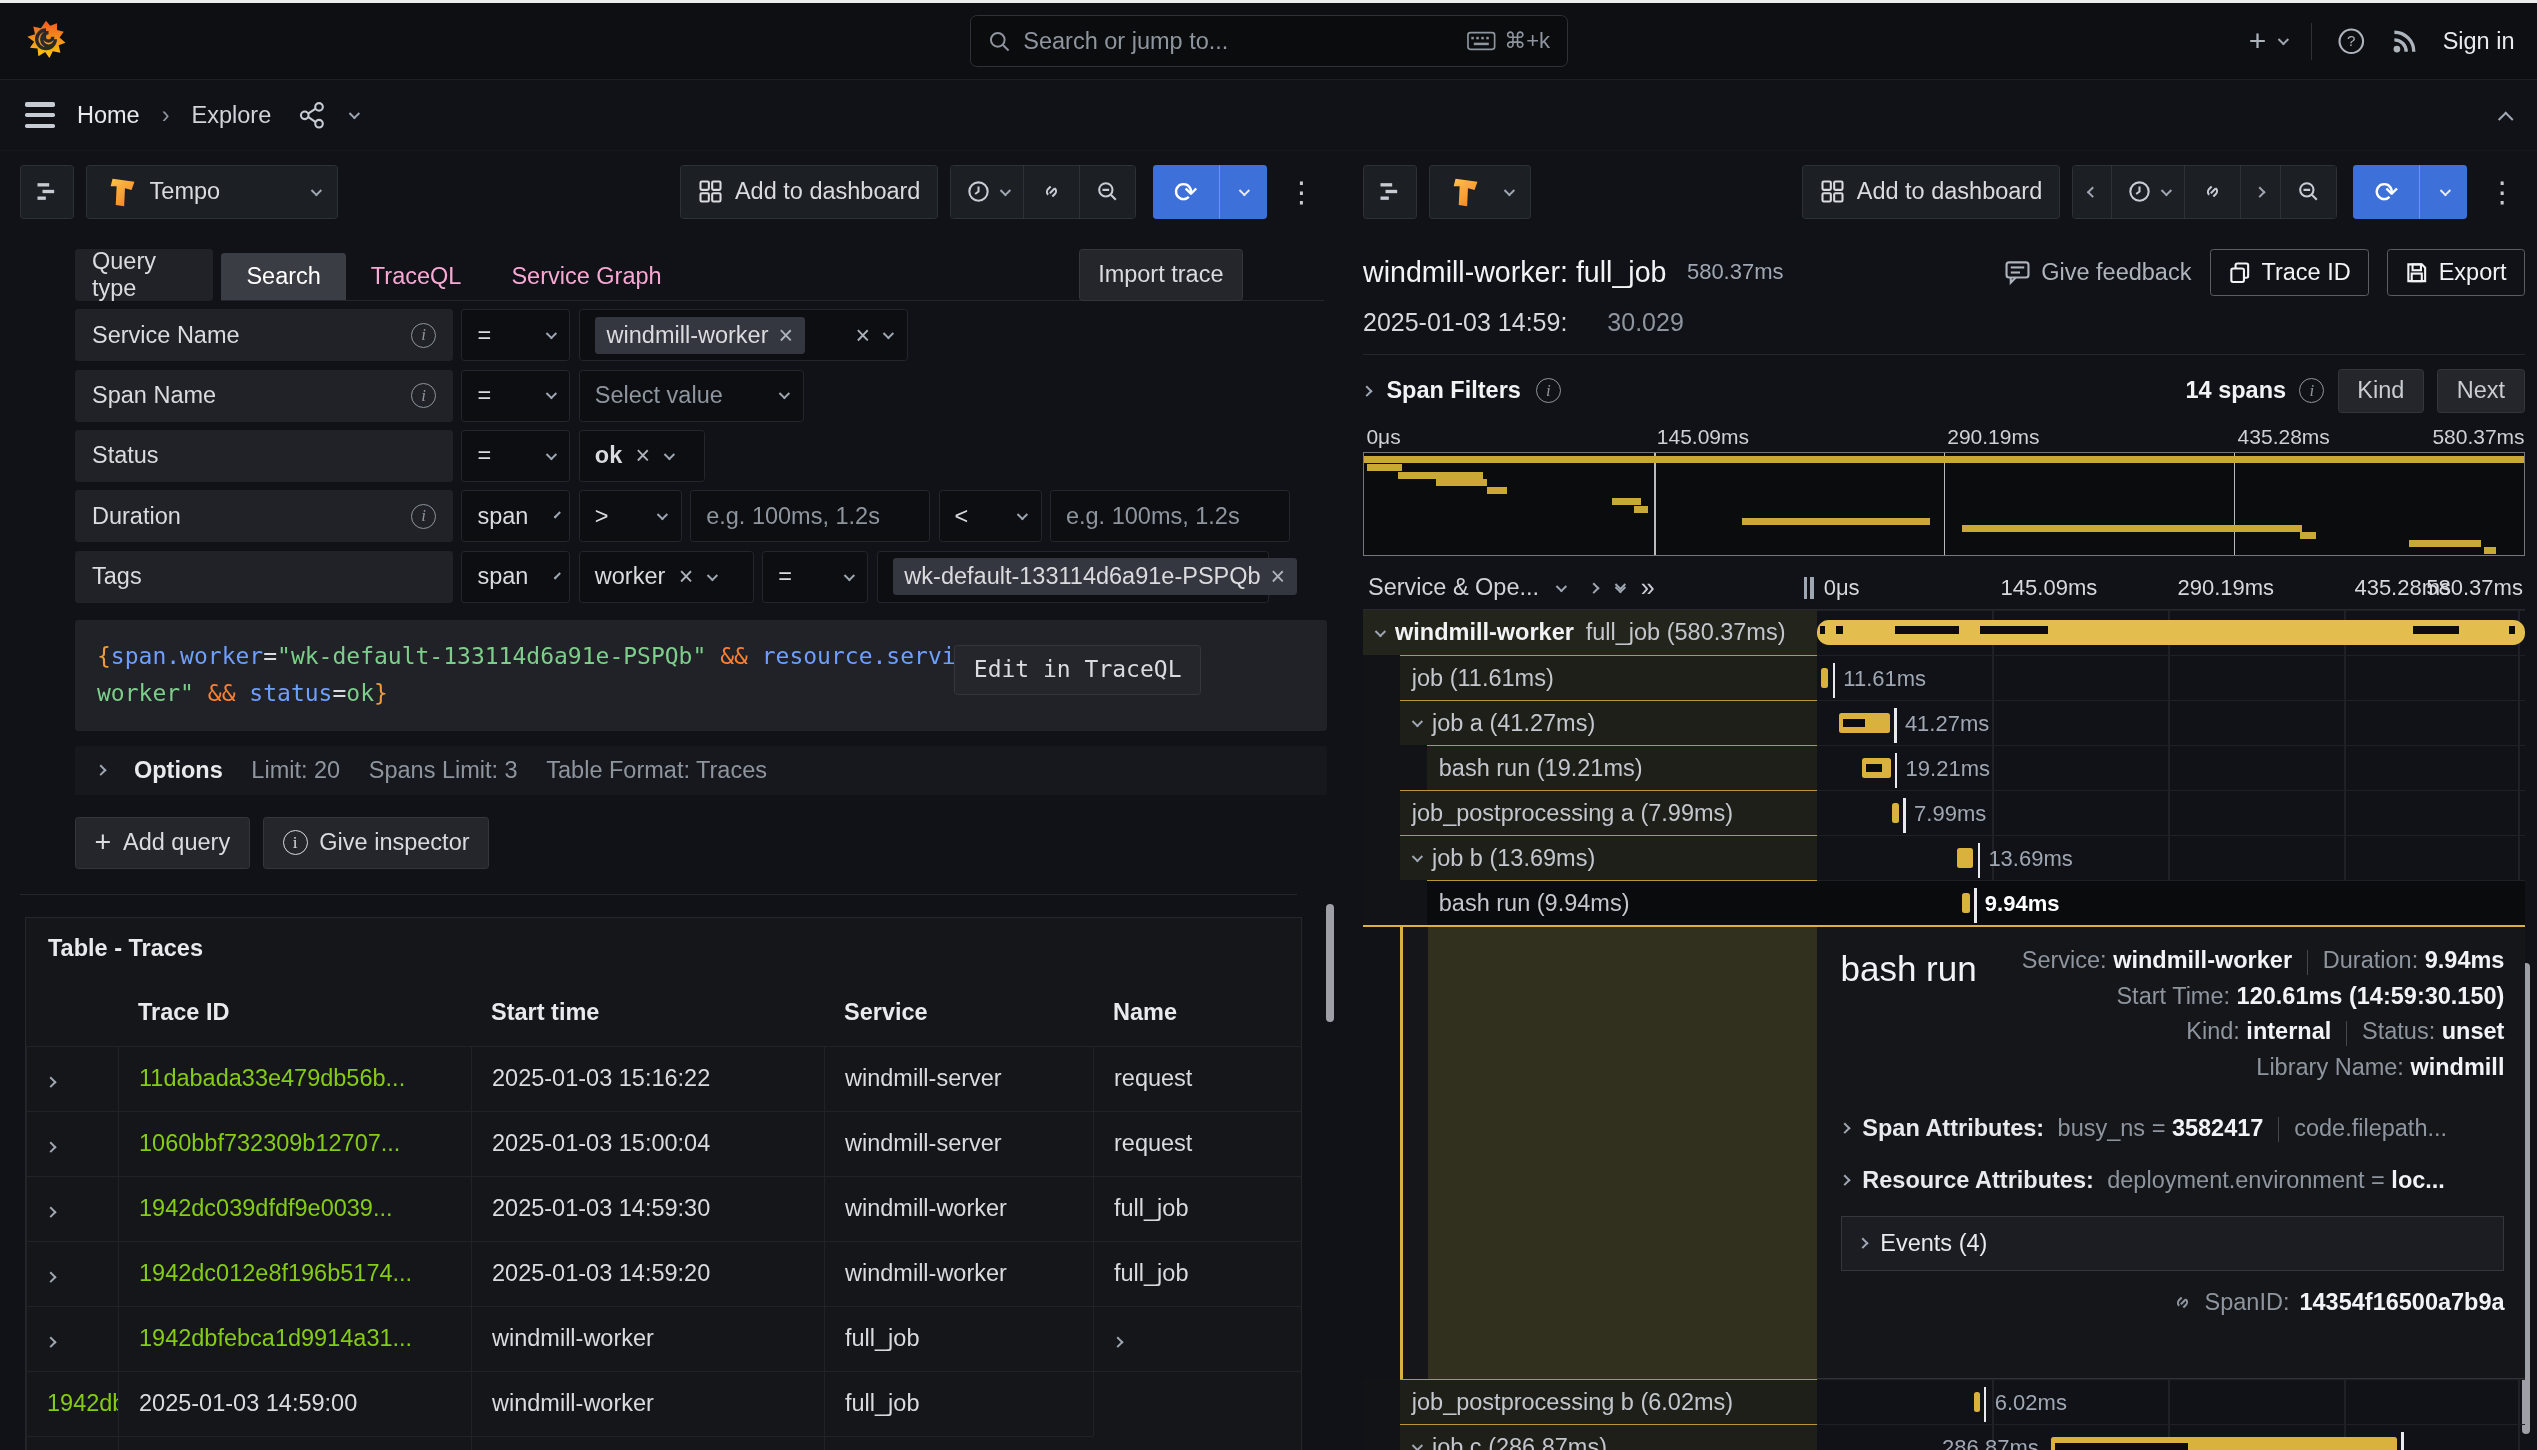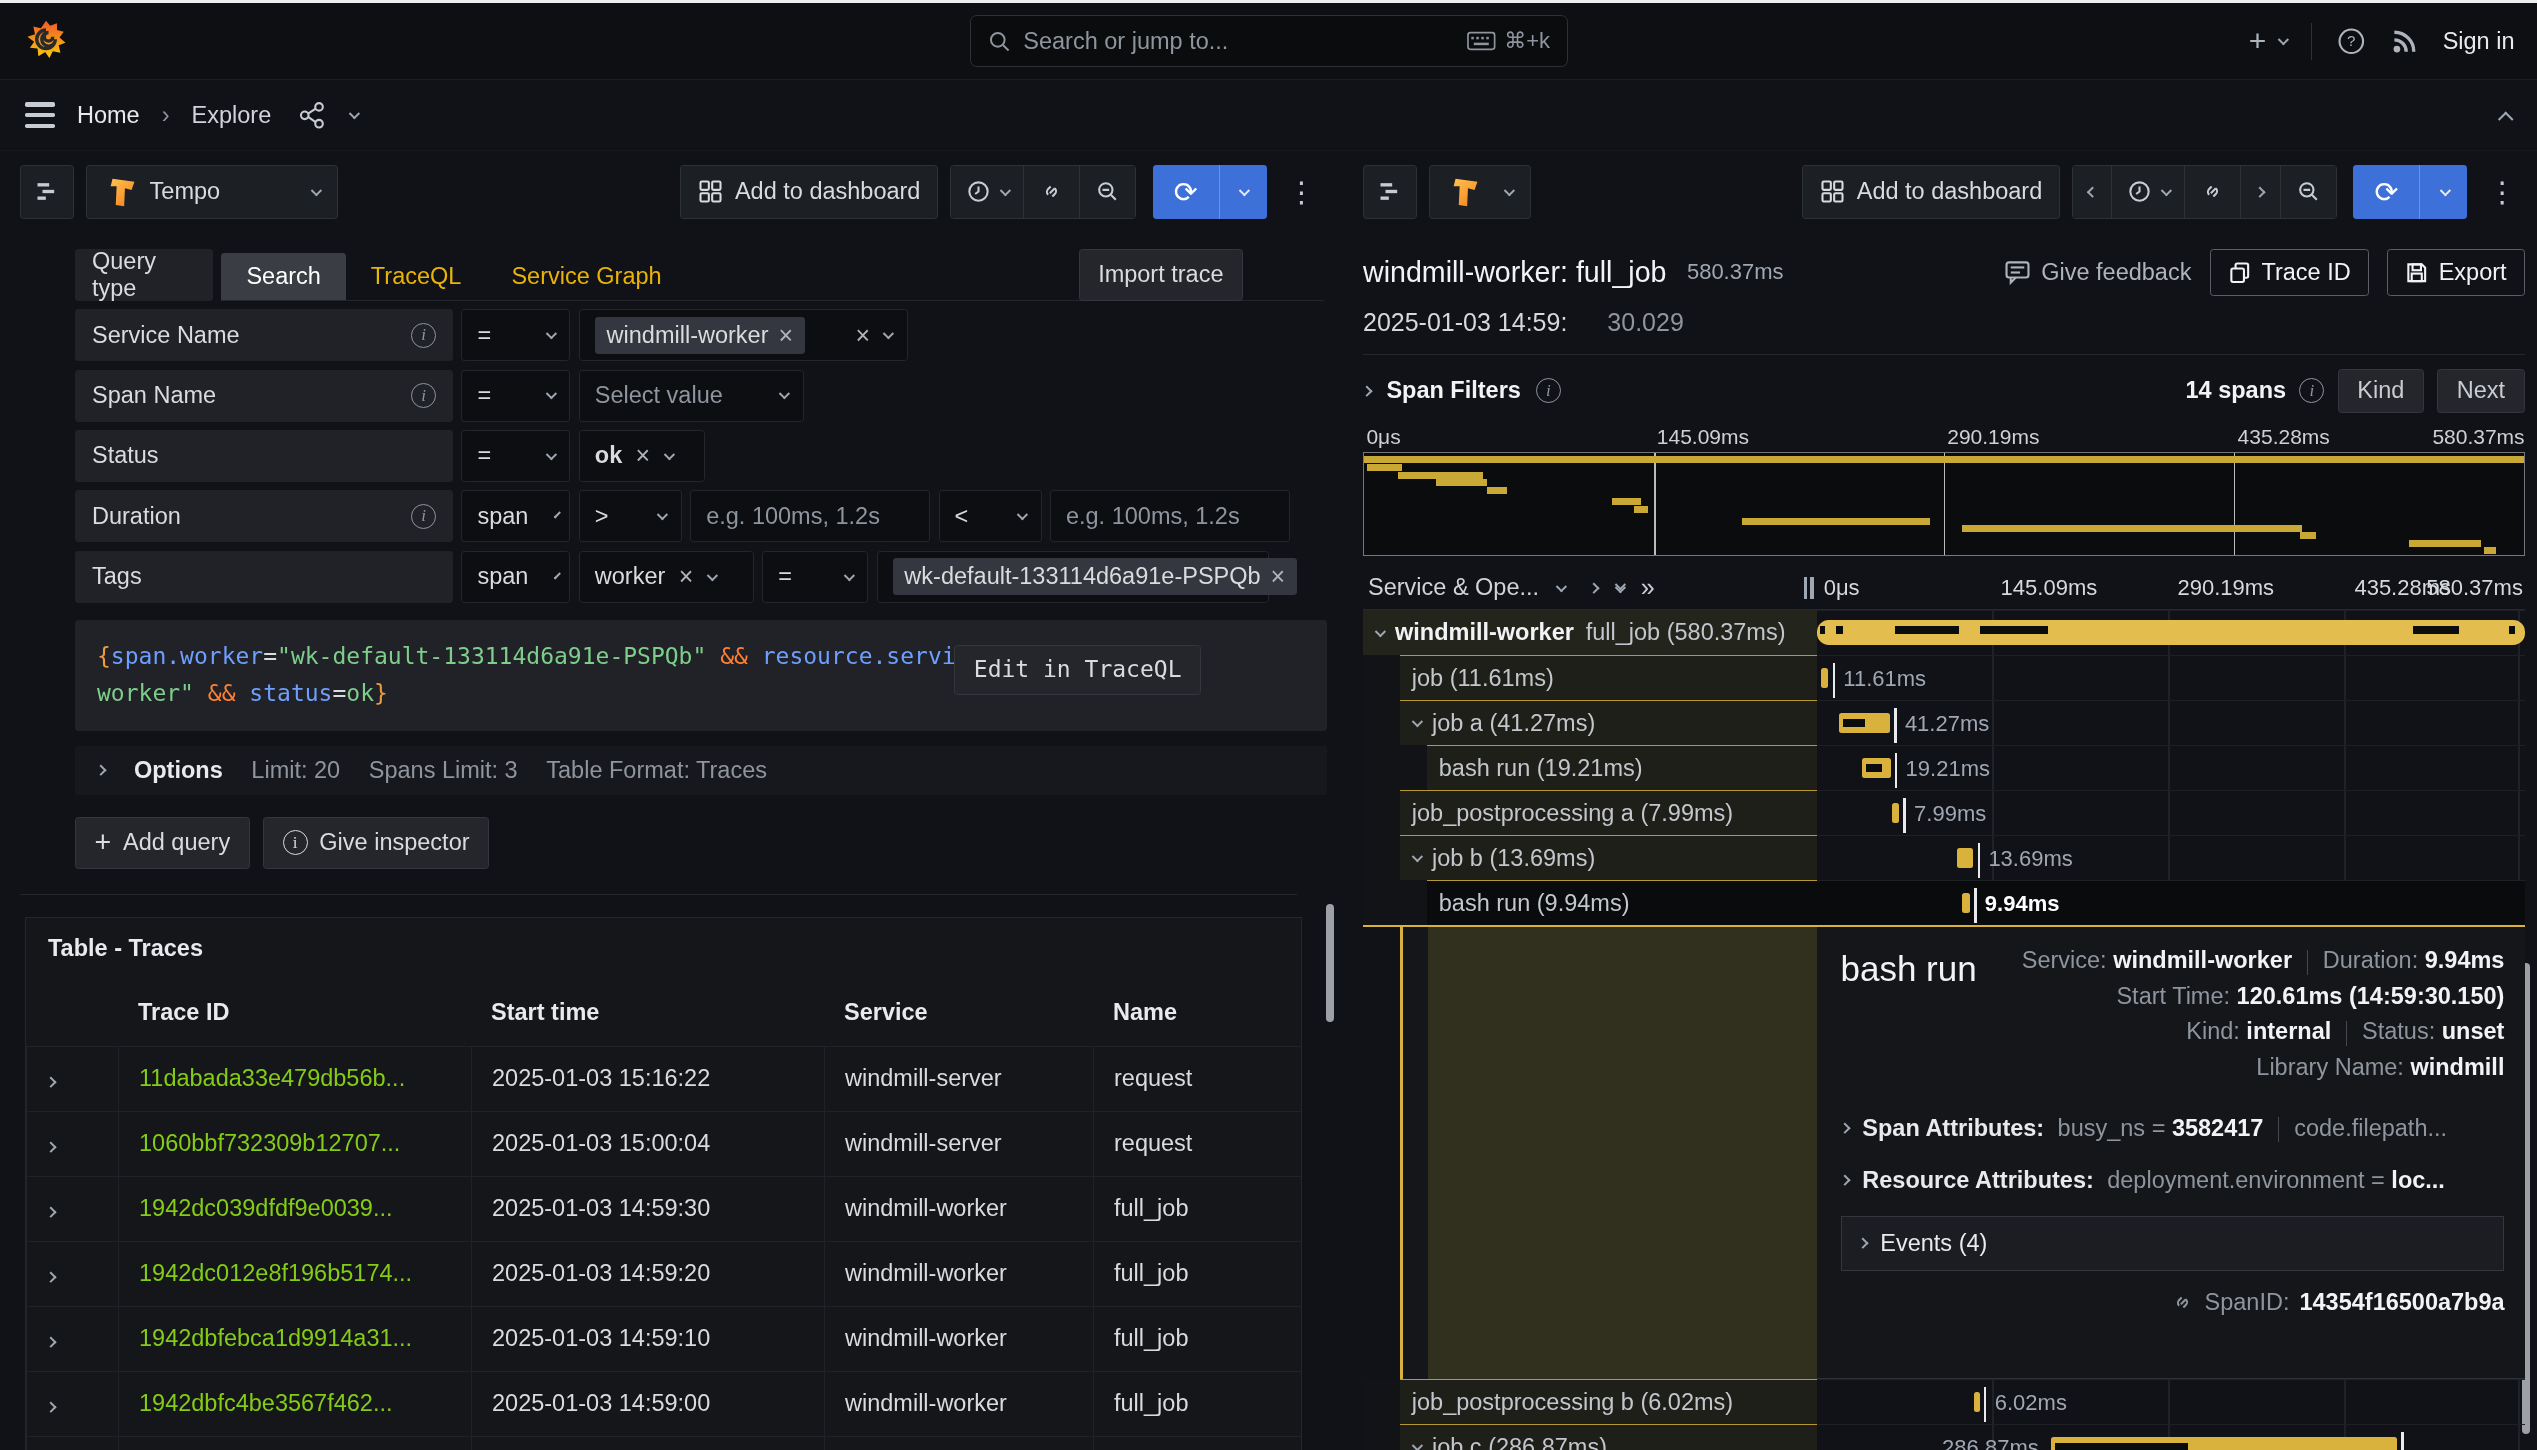--- a/index.html
+++ b/index.html
@@ -66,21 +66,21 @@
   .qrow { display:flex; gap:8.4px; height:52px; margin-bottom:8.4px; align-items:stretch; }
   .qlabel { width:378px; background:#202227; border-radius:3.4px; display:flex; align-items:center; padding:0 17px; gap:8.4px; color:#d9dbde; }
   .qlabel .spacer { flex:1; }
   .qlabel.narrow { width:138px; }
   .info-i { width:25px; height:25px; border:1.7px solid #8e959e; border-radius:50%; color:#8e959e; font-size:17px; display:inline-flex; align-items:center; justify-content:center; font-style:italic; font-family:"Liberation Serif",serif; }
   .qbox { background:#0d0e12; border:0.8px solid #24262b; border-radius:3.4px; display:flex; align-items:center; padding:0 15px; gap:13.4px; color:#d9dbde; }
   .qbox .ph { color:#8e959e; }
   .chip { background:#34373f; border-radius:3.4px; padding:5px 11.8px; display:flex; align-items:center; gap:10px; white-space:nowrap; }
   .x { color:#aeb4bc; font-size:25px; line-height:1; cursor:pointer; }
   .tabs-wrap { display:flex; align-items:flex-end; flex:1; border-bottom:0.8px solid #24262b; position:relative; }
-  .tab { padding:10px 25px; color:#eab308; cursor:pointer; border-radius:3.4px 3.4px 0 0; }
+  .tab { padding:10px 25px; color:#f9a8d4; cursor:pointer; border-radius:3.4px 3.4px 0 0; }
   .tab.active { background:#3a3d44; color:#ffffff; }
   .import-btn { position:absolute; right:81px; top:0; height:50px; }
   .sec-btn { background:#24262c; border:0.8px solid #33363d; border-radius:3.4px; color:#d9dbde; display:inline-flex; align-items:center; gap:11.8px; padding:0 18.5px; height:52px; cursor:pointer; }
 
   .code-block { margin-top:17px; background:#202227; border-radius:3.4px; padding:18.5px 22px; font-family:"DejaVu Sans Mono","Liberation Mono",monospace; font-size:23px; line-height:37px; position:relative; width:1252px; }
   .code-block .field { color:#6e9fff; } .code-block .str { color:#7ece8b; }
   .code-block .andop { color:#ff8031; } .code-block .brace { color:#eb9c3c; } .code-block .op { color:#d9dbde; }
   .edit-traceql { position:absolute; right:126px; top:25px; height:50px; }
 
   .options-row { margin-top:15px; height:49px; display:flex; align-items:center; gap:28.6px; padding:0 22px; color:#8e959e; background:#17181d; border-radius:1.7px; width:1252px; }
@@ -499,21 +499,20 @@
           <div class="t-cell">2025-01-03 14:59:30</div>
           <div class="t-cell">windmill-worker</div>
           <div class="t-cell">full_job</div>
           <div class="t-cell t-exp"><span class="chev sm right"></span></div>
           <div class="t-cell t-link">1942dc012e8f196b5174...</div>
           <div class="t-cell">2025-01-03 14:59:20</div>
           <div class="t-cell">windmill-worker</div>
           <div class="t-cell">full_job</div>
           <div class="t-cell t-exp"><span class="chev sm right"></span></div>
           <div class="t-cell t-link">1942dbfebca1d9914a31...</div>
-          <div class="t-cell">2025-01-03 14:59:10</div>
           <div class="t-cell">windmill-worker</div>
           <div class="t-cell">full_job</div>
           <div class="t-cell t-exp"><span class="chev sm right"></span></div>
           <div class="t-cell t-link">1942dbfc4be3567f462...</div>
           <div class="t-cell">2025-01-03 14:59:00</div>
           <div class="t-cell">windmill-worker</div>
           <div class="t-cell">full_job</div>
           <div class="t-cell t-exp"></div>
           <div class="t-cell t-link">1942dbf9d9fa6108d0d1...</div>
           <div class="t-cell">2025-01-03 14:58:50</div>

